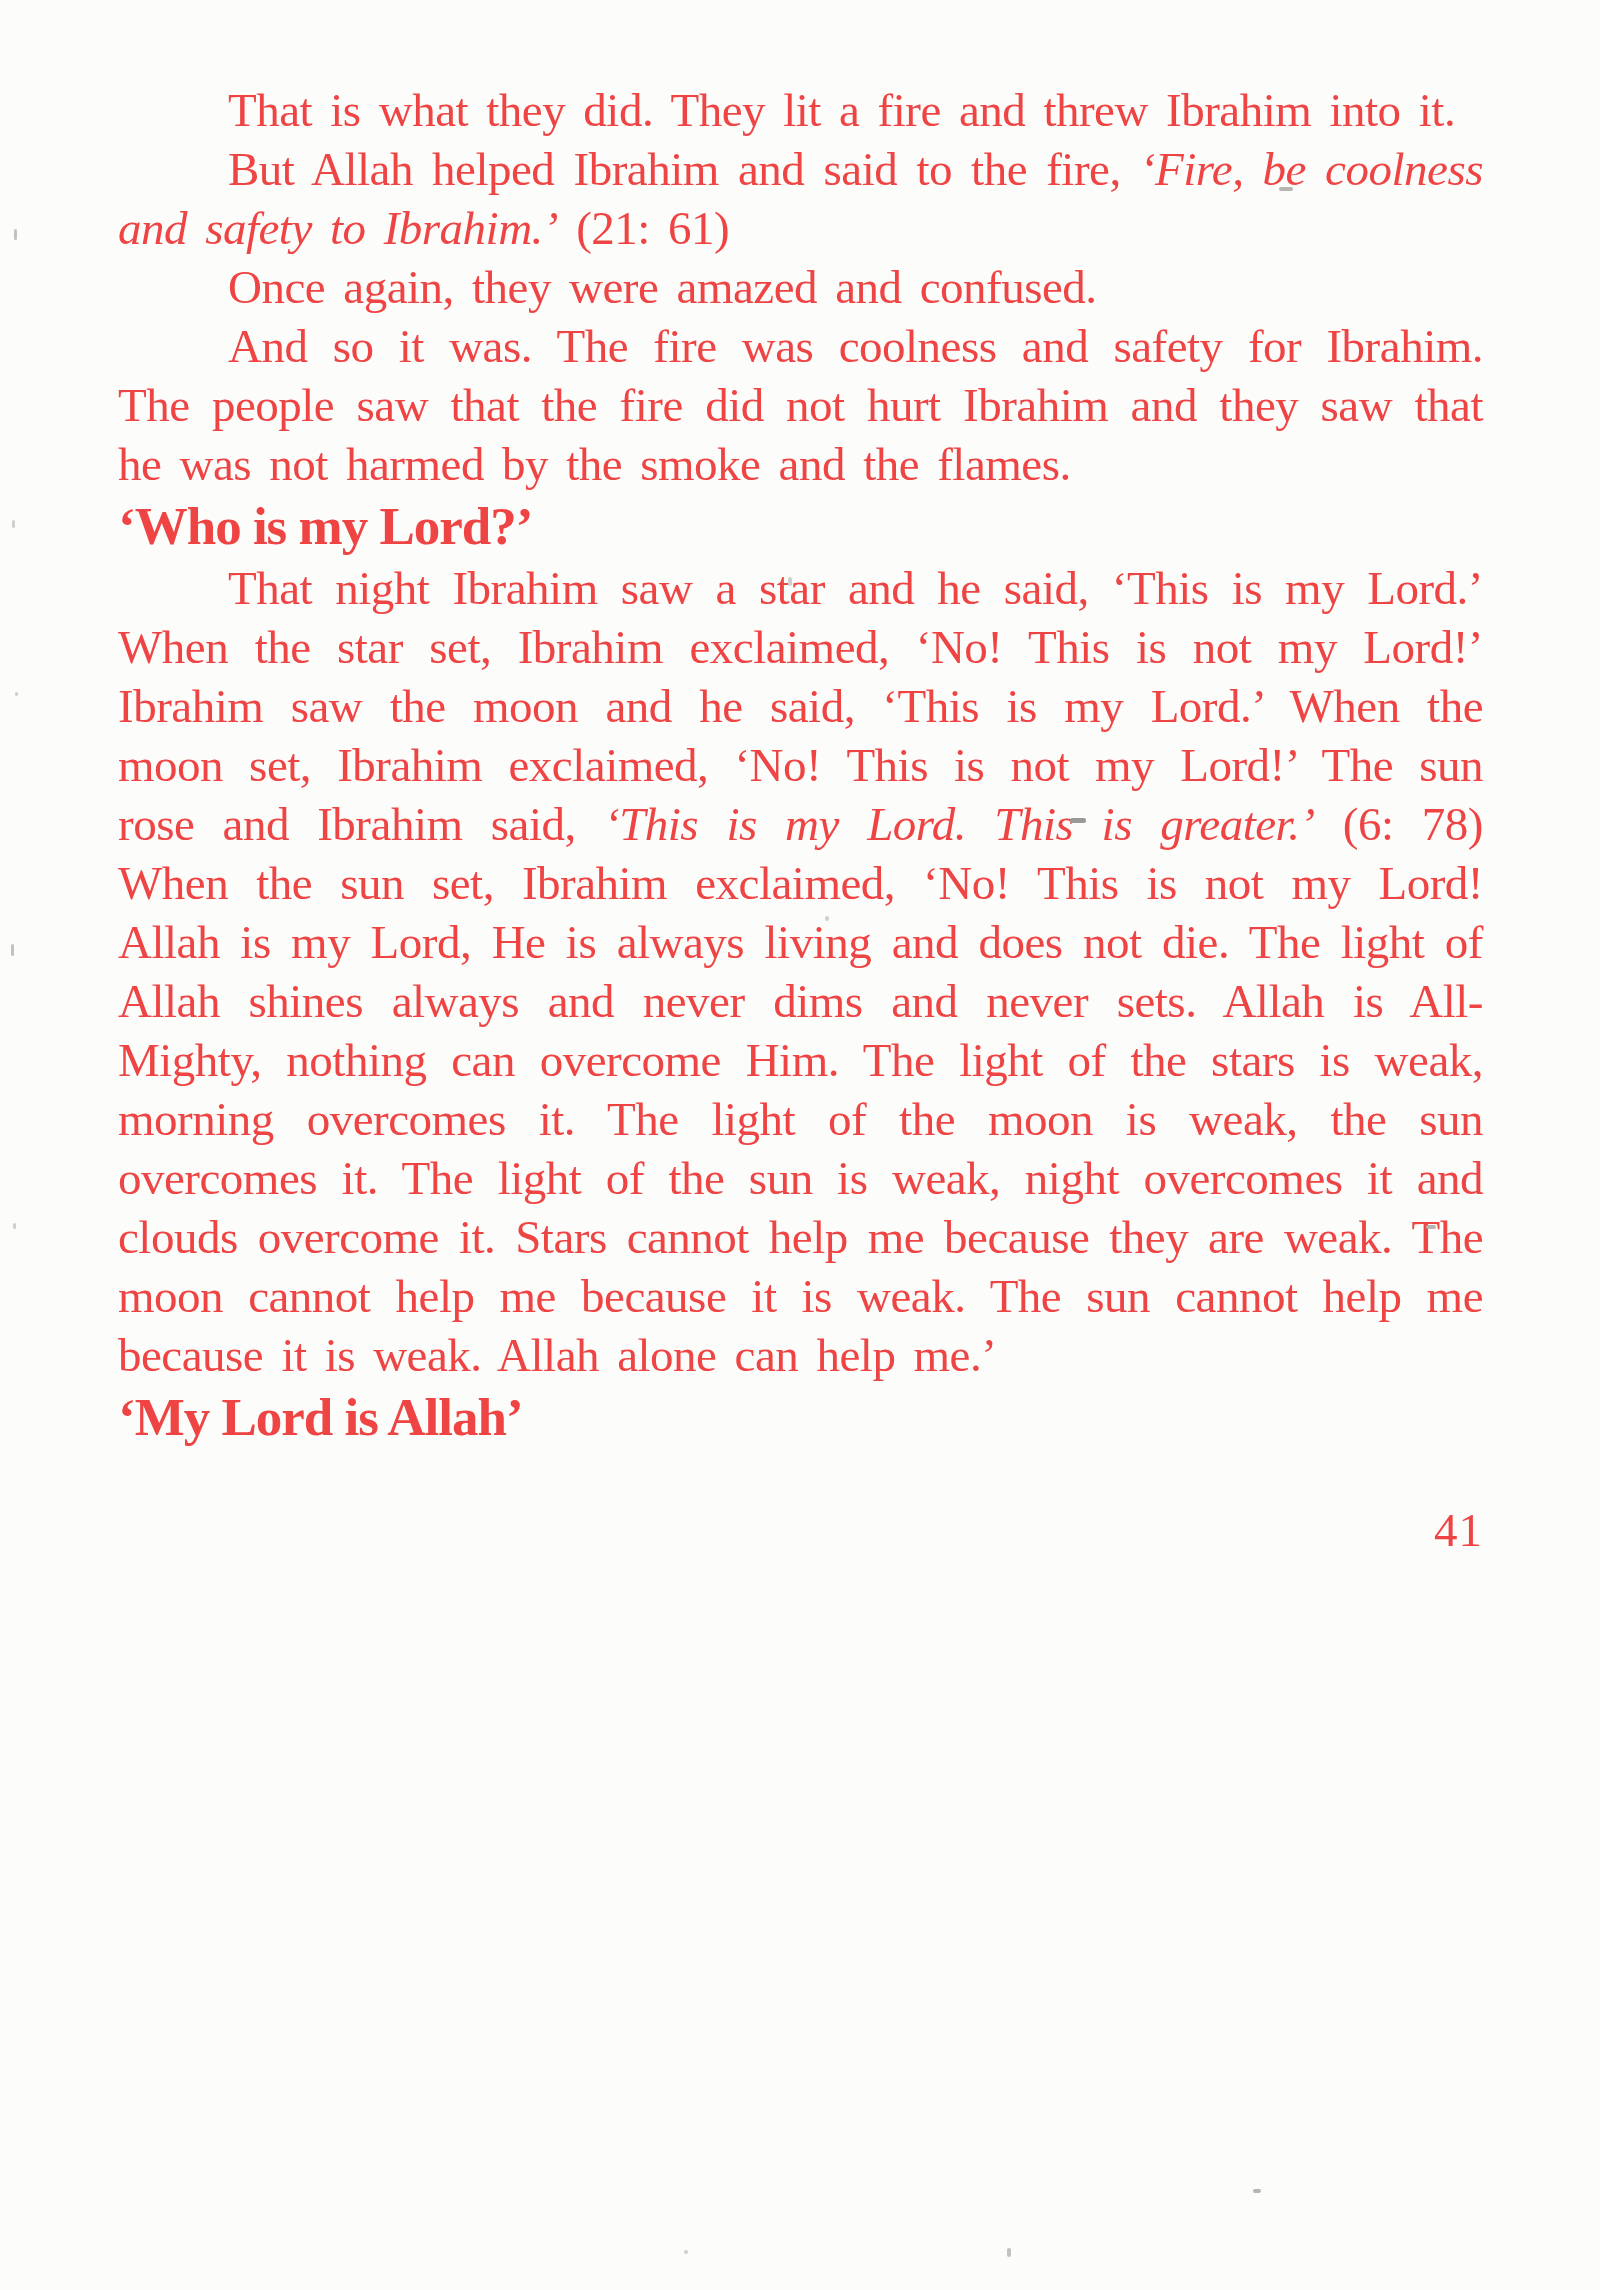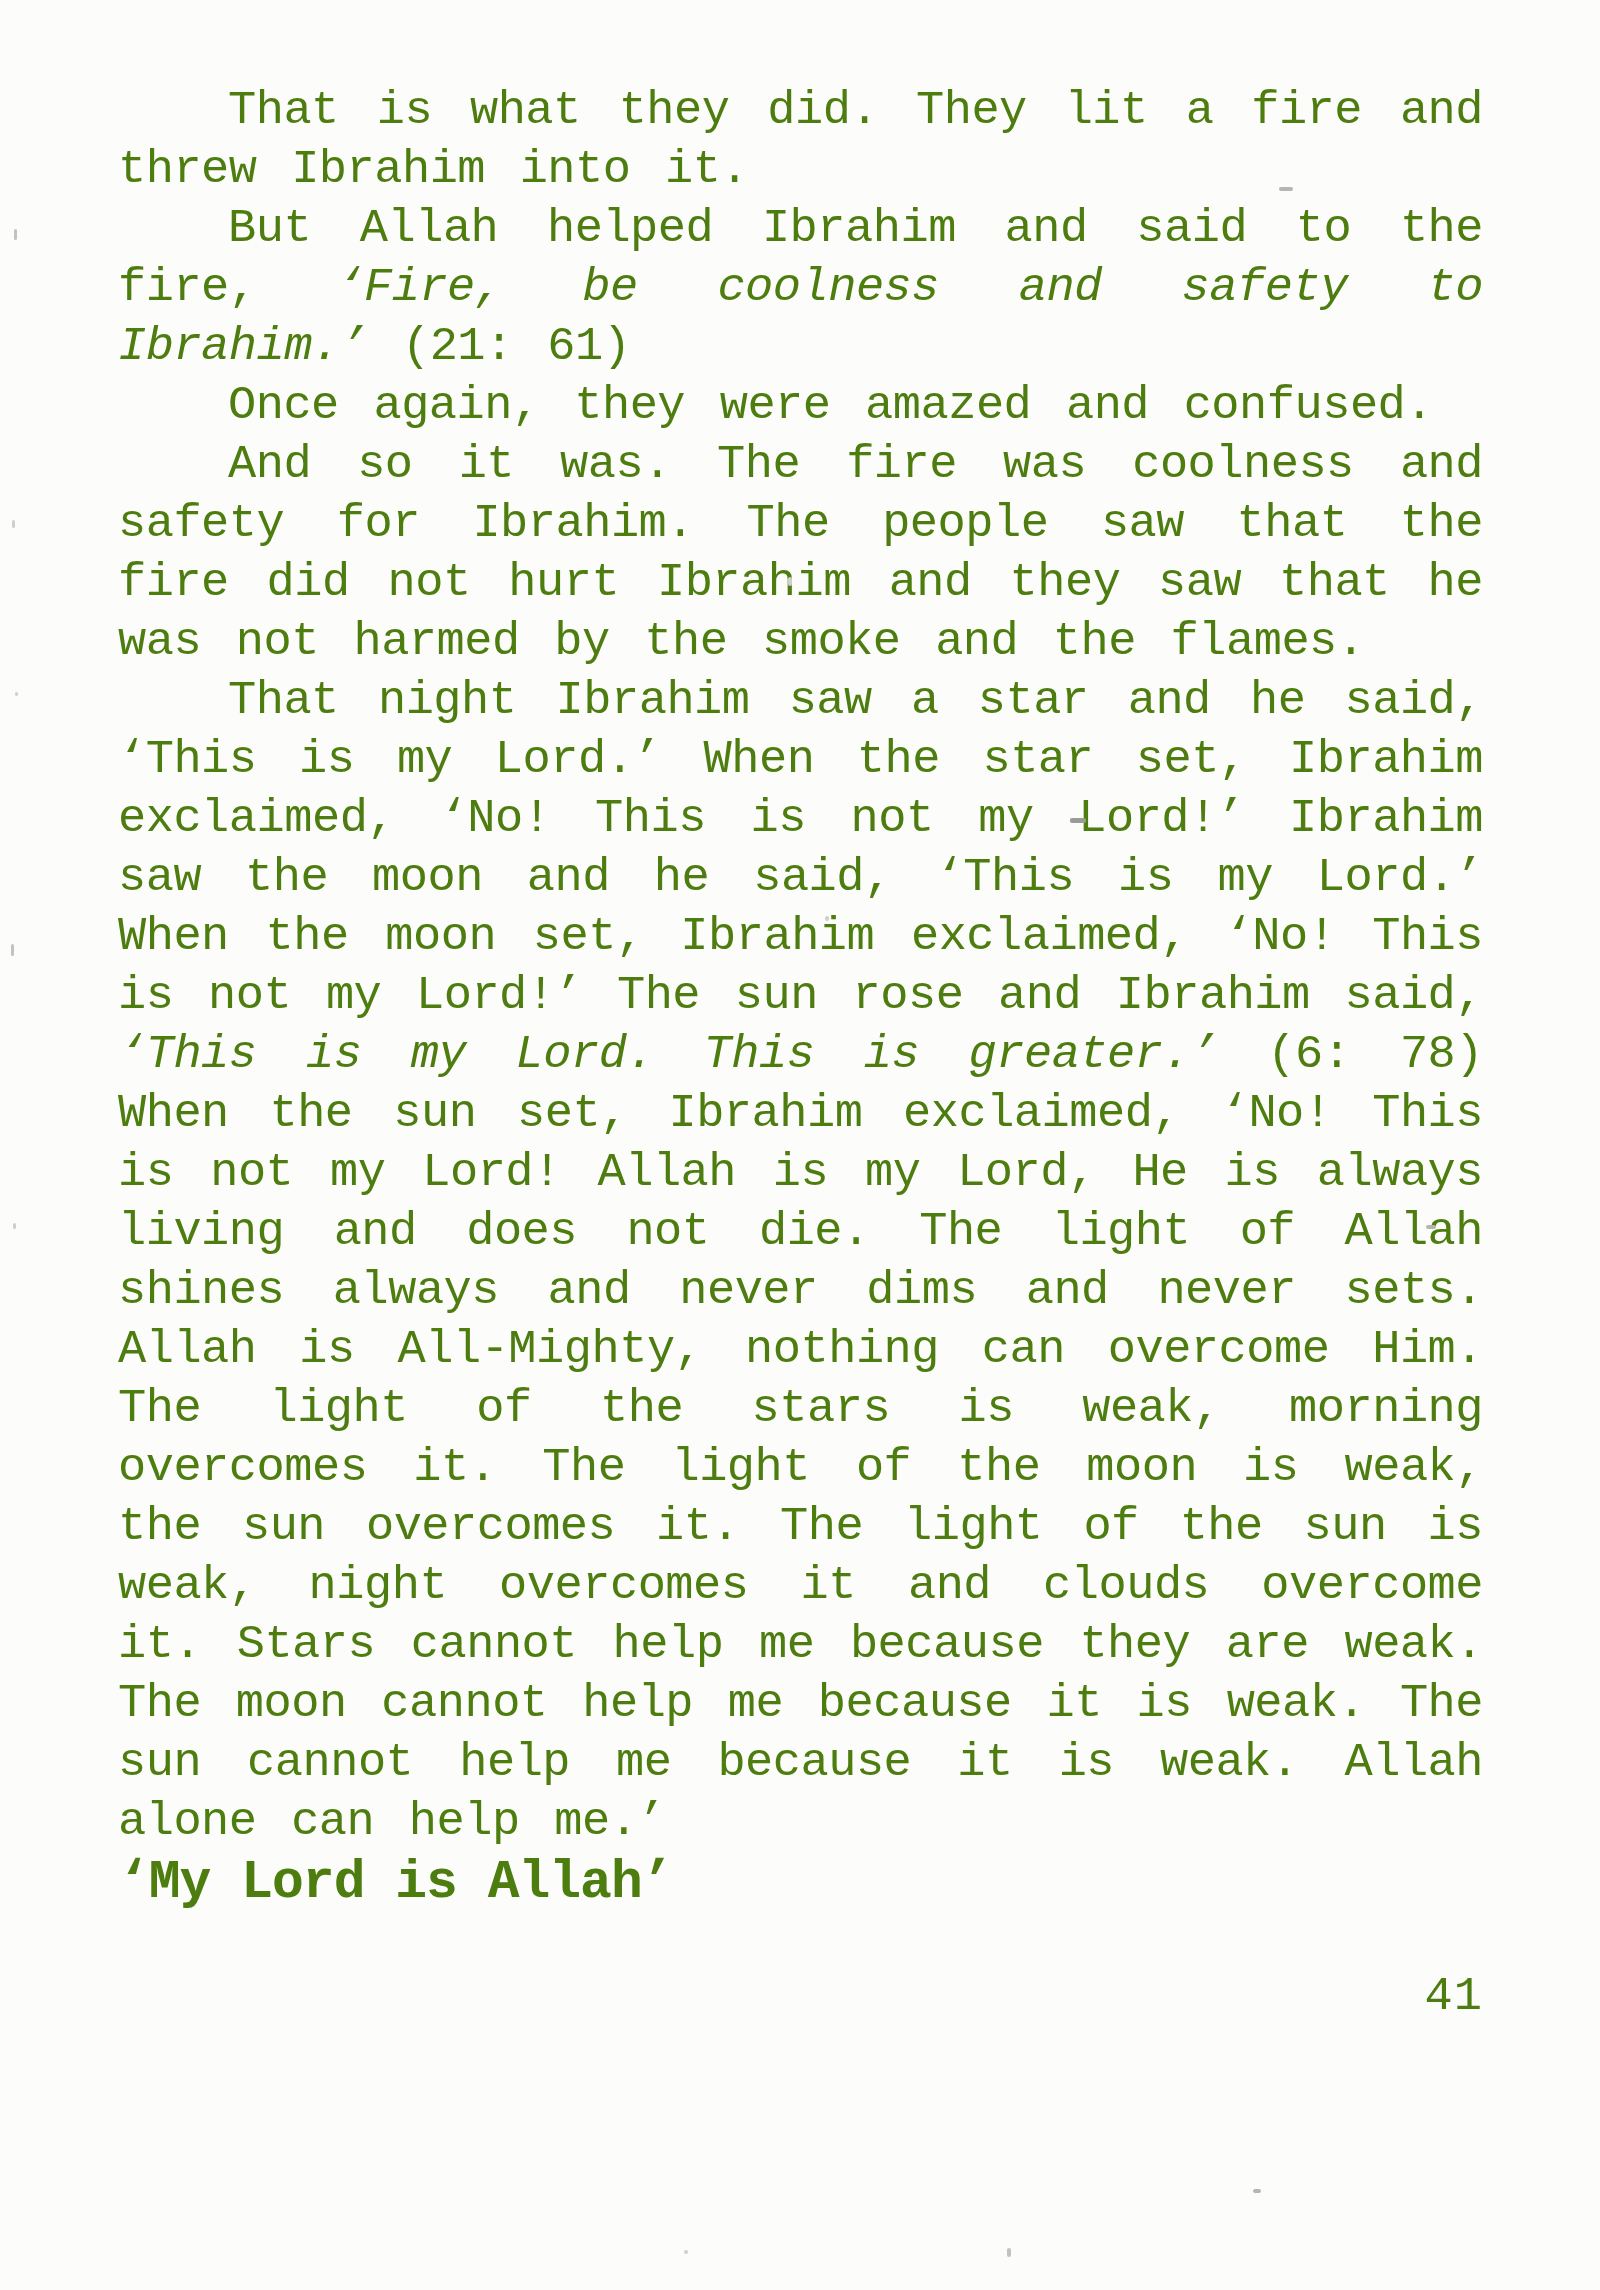--- a/index.html
+++ b/index.html
@@ -6,22 +6,22 @@
     margin: 0;
     padding: 0;
     background: #e8e8e8;
   }
   .page {
     position: relative;
     width: 1601px;
     height: 2290px;
     background: #fcfcfa;
     overflow: hidden;
-    font-family: Liberation Mono, monospace;
-    color: #4d7c0f;
+    font-family: Liberation Serif, serif;
+    color: #ef4444;
   }
   .text-column {
     position: absolute;
     left: 118px;
     top: 0;
     width: 1365px;
     padding-top: 81px;
   }
   p.body {
     margin: 0;
@@ -68,20 +68,21 @@
   <div class="text-column">
 
     <p class="body"><span>That is what they did. They lit a fire and threw Ibrahim into it.</span></p>
 
     <p class="body"><span>But Allah helped Ibrahim and said to the fire, </span><span class="italic">‘Fire, be coolness and safety to Ibrahim.’</span><span> (21: 61)</span></p>
 
     <p class="body"><span>Once again, they were amazed and confused.</span></p>
 
     <p class="body"><span>And so it was. The fire was coolness and safety for Ibrahim. The people saw that the fire did not hurt Ibrahim and they saw that he was not harmed by the smoke and the flames.</span></p>
 
+    <h2 class="heading heading-1">‘Who is my Lord?’</h2>
 
     <p class="body after-heading"><span>That night Ibrahim saw a star and he said, ‘This is my Lord.’ When the star set, Ibrahim exclaimed, ‘No! This is not my Lord!’ Ibrahim saw the moon and he said, ‘This is my Lord.’ When the moon set, Ibrahim exclaimed, ‘No! This is not my Lord!’ The sun rose and Ibrahim said, </span><span class="italic">‘This is my Lord. This is greater.’</span><span> (6: 78) When the sun set, Ibrahim exclaimed, ‘No! This is not my Lord! Allah is my Lord, He is always living and does not die. The light of Allah shines always and never dims and never sets. Allah is All-Mighty, nothing can overcome Him. The light of the stars is weak, morning overcomes it. The light of the moon is weak, the sun overcomes it. The light of the sun is weak, night overcomes it and clouds overcome it. Stars cannot help me because they are weak. The moon cannot help me because it is weak. The sun cannot help me because it is weak. Allah alone can help me.’</span></p>
 
     <h2 class="heading heading-2">‘My Lord is Allah’</h2>
 
 
     <div class="page-number">41</div>
 
   </div>
 

